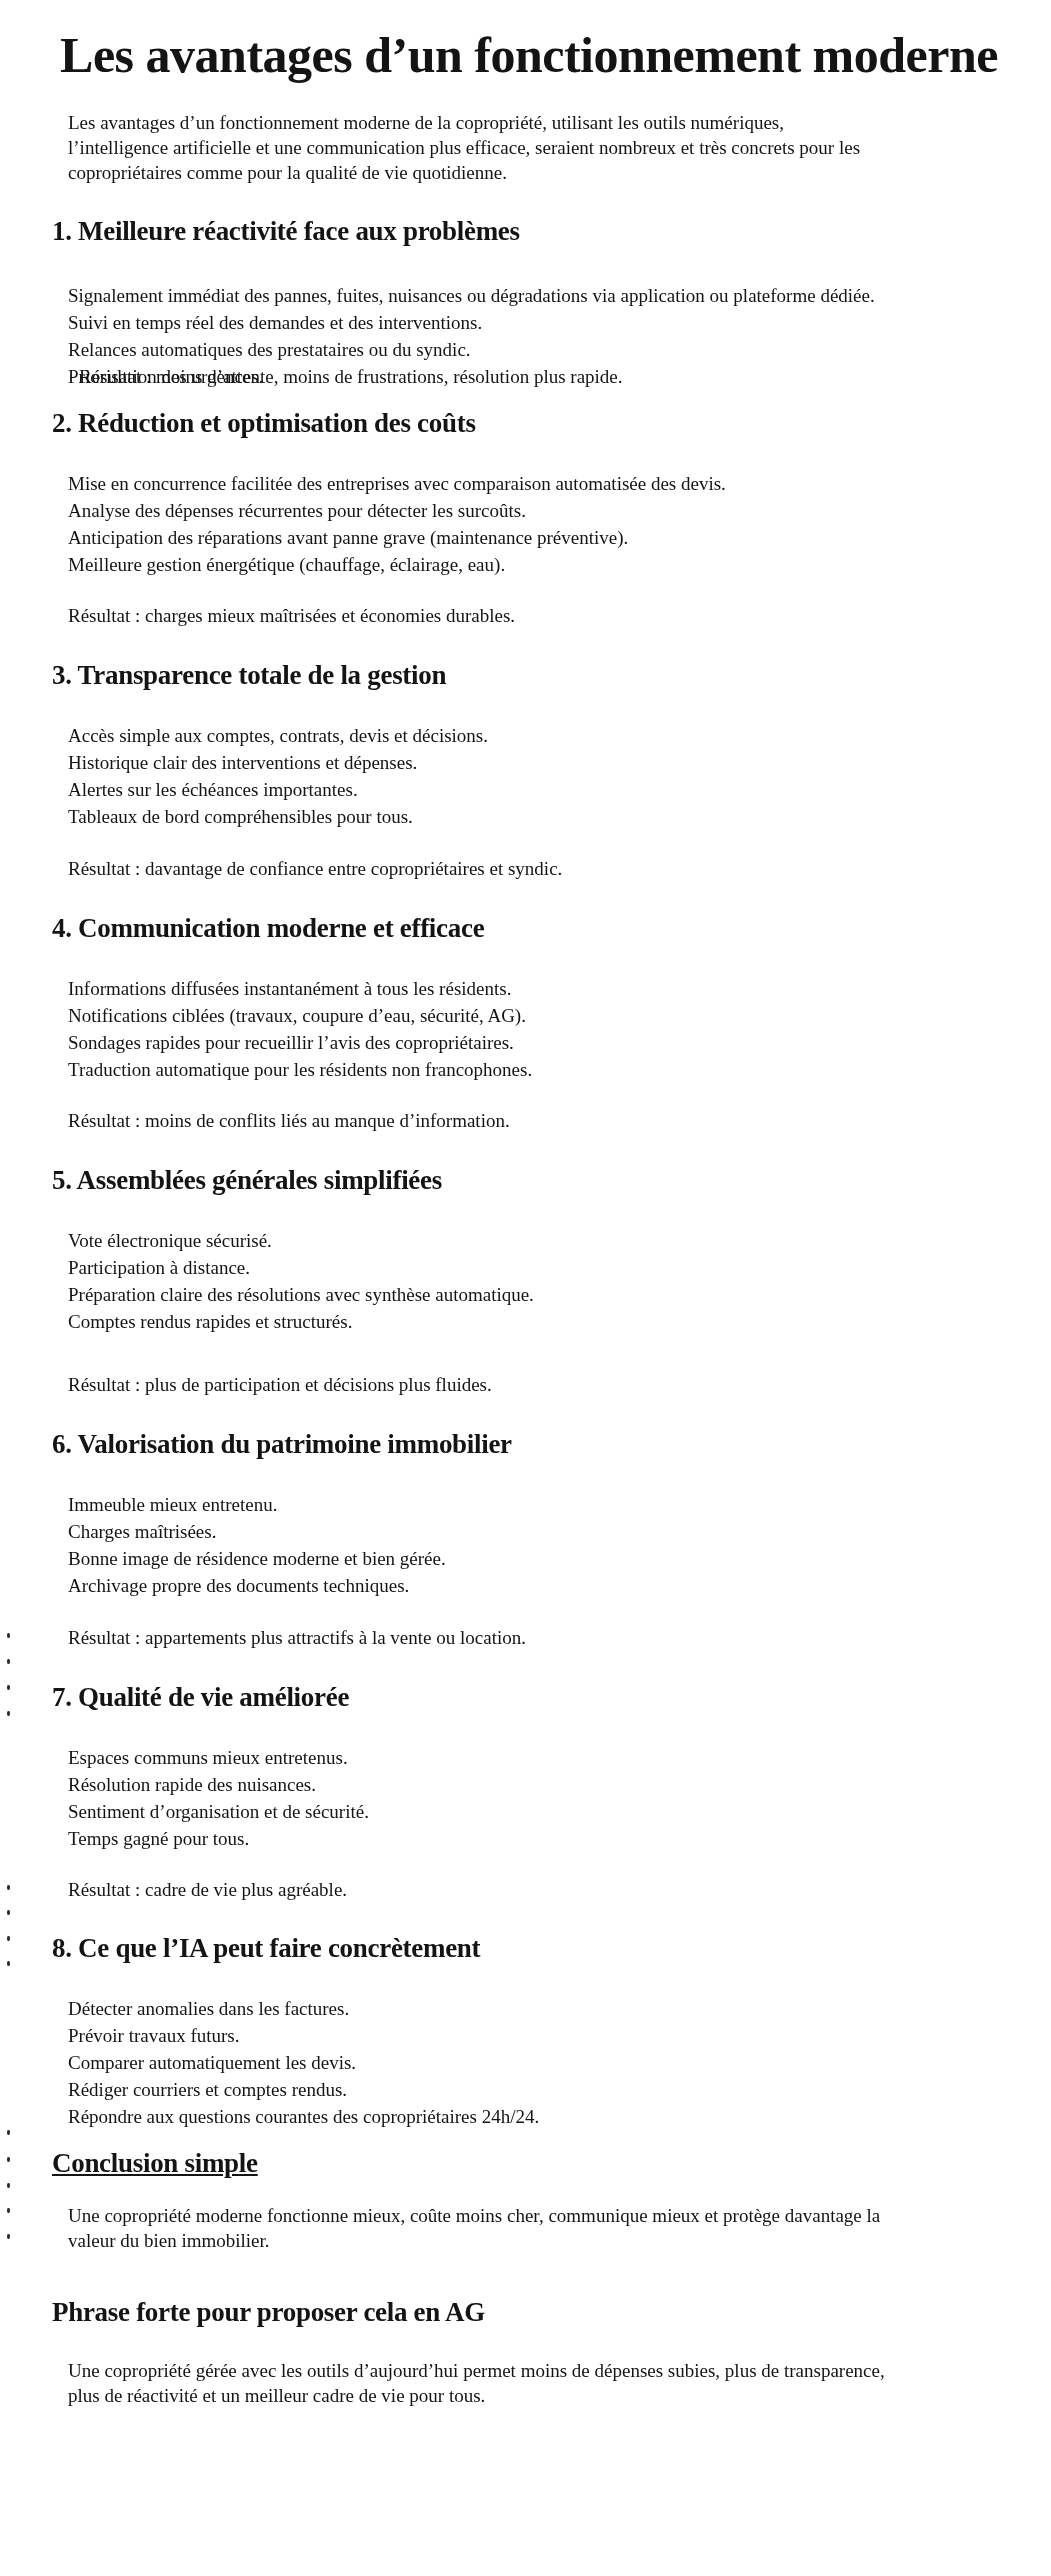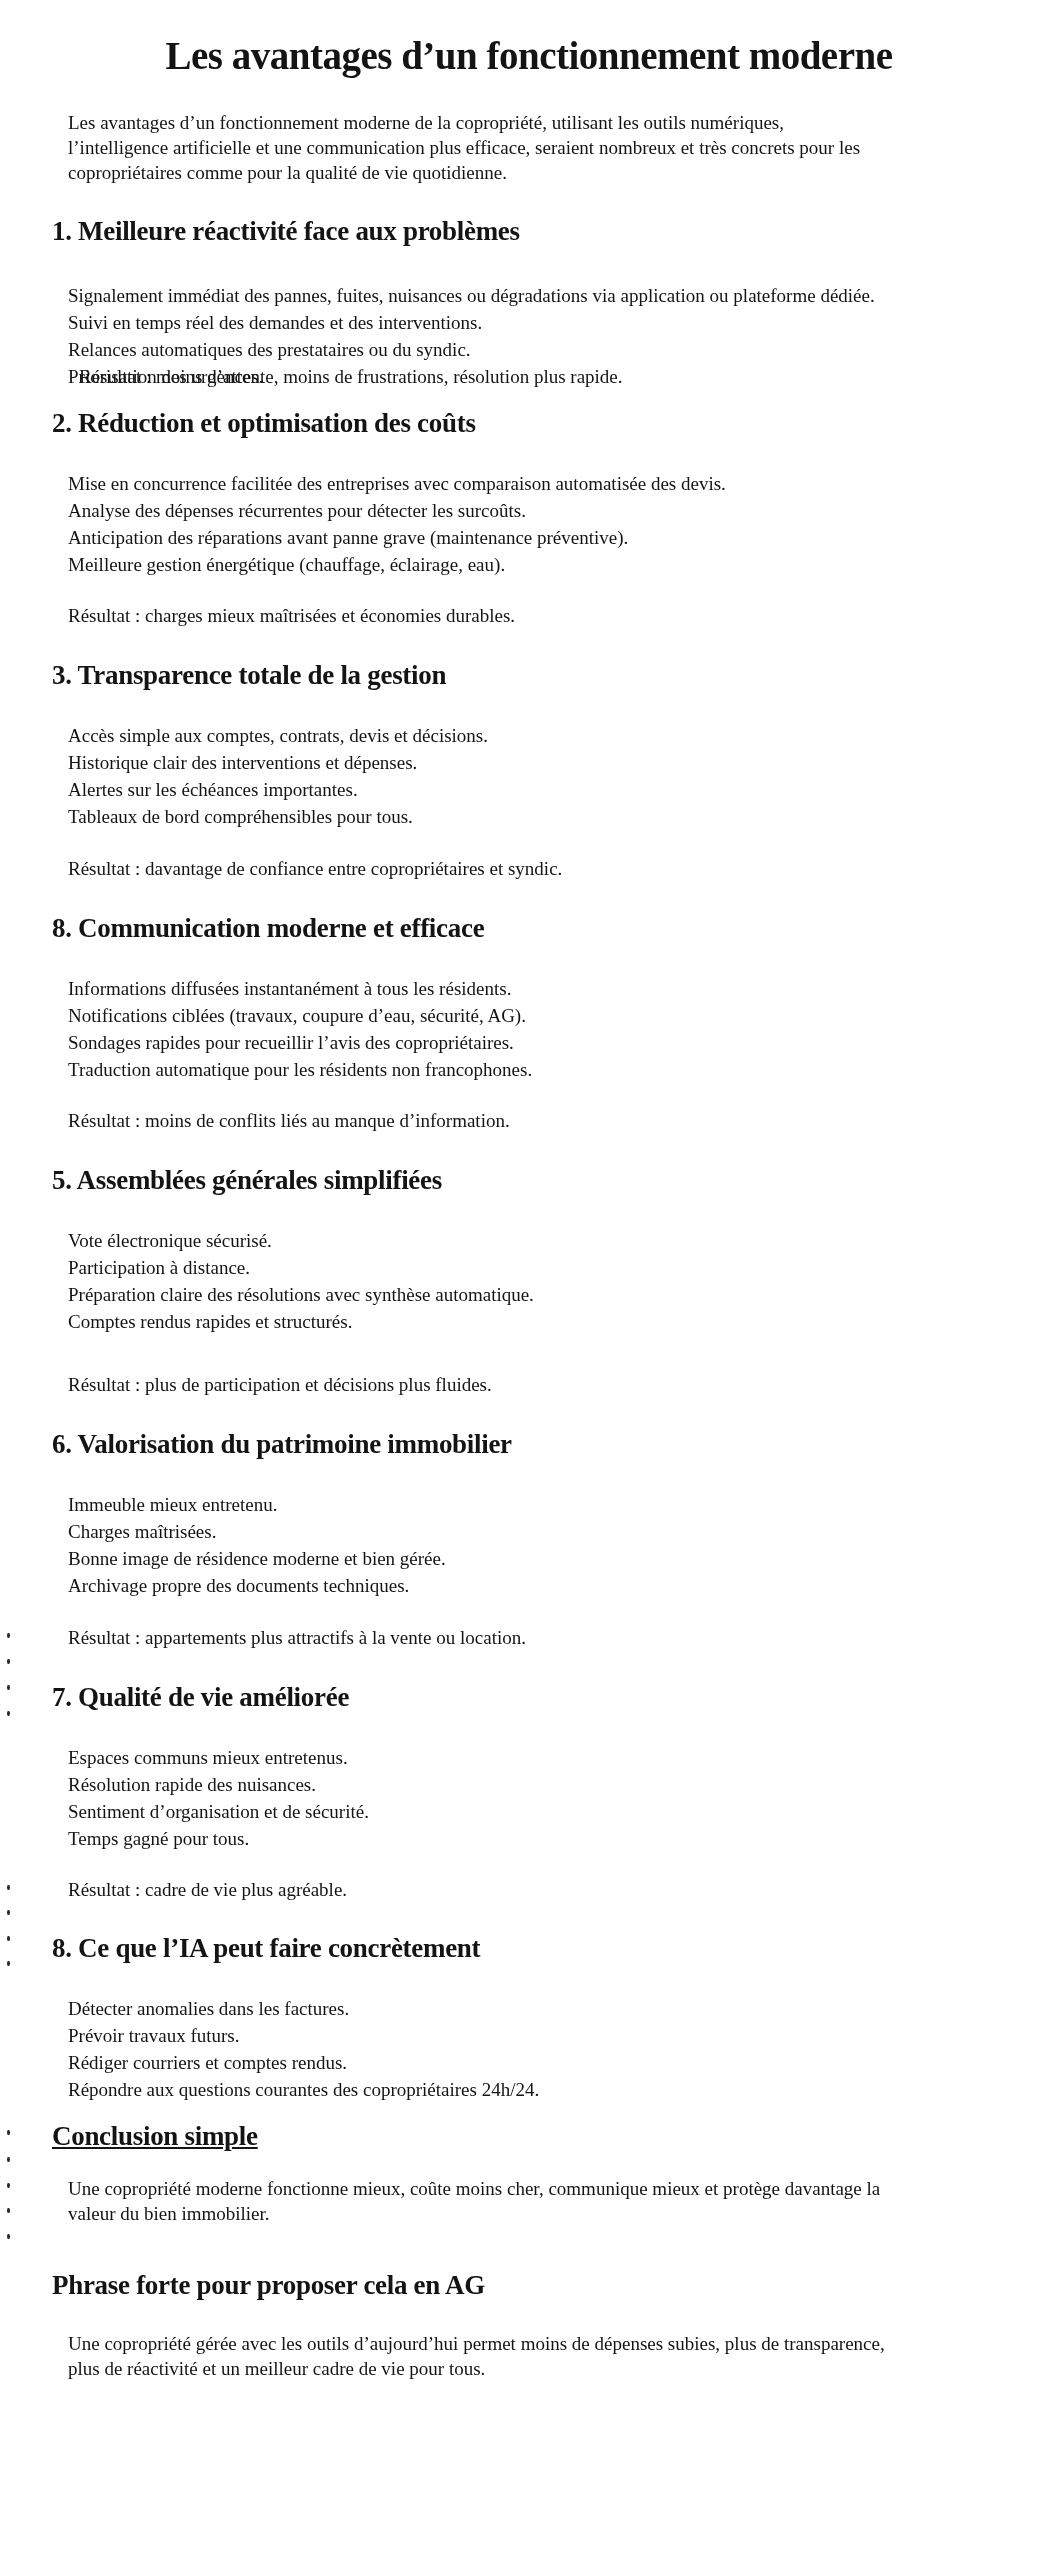--- a/index.html
+++ b/index.html
@@ -7,21 +7,21 @@
     width:1051px;height:2576px;background:#ffffff;
     font-family:"Liberation Serif","DejaVu Serif",serif;
     color:#141414;
   }
   .page{
     position:relative;width:1051px;height:2576px;
     box-sizing:border-box;padding:0 45px 0 52px;overflow:hidden;
   }
   .title{
     margin:0;padding-top:34px;line-height:43px;
-    font-size:39px;font-weight:bold;text-align:center;letter-spacing:-0.5px;
+    font-size:50px;font-weight:bold;text-align:center;letter-spacing:-0.5px;
   }
   .heading{
     margin:0;font-size:27px;font-weight:bold;line-height:34px;letter-spacing:-0.3px;
   }
   .para{margin:16px;font-size:19px;line-height:27px;}
   .wrap{line-height:25px;}
   .line{white-space:nowrap;}
   .overlap-line{position:relative;height:27px;}
   .overlap-line span{position:absolute;top:0;left:0;white-space:nowrap;}
   .overlap-line .over{left:11px;}
@@ -79,21 +79,21 @@
 
   <h2 class="heading mt-h">3. Transparence totale de la gestion</h2>
   <div class="para mt-body">
     <div class="line">Accès simple aux comptes, contrats, devis et décisions.</div>
     <div class="line">Historique clair des interventions et dépenses.</div>
     <div class="line">Alertes sur les échéances importantes.</div>
     <div class="line">Tableaux de bord compréhensibles pour tous.</div>
   </div>
   <p class="para mt-result">Résultat : davantage de confiance entre copropriétaires et syndic.</p>
 
-  <h2 class="heading mt-h">8. Communication moderne et efficace</h2>
+  <h2 class="heading mt-h">4. Communication moderne et efficace</h2>
   <div class="para mt-body">
     <div class="line">Informations diffusées instantanément à tous les résidents.</div>
     <div class="line">Notifications ciblées (travaux, coupure d’eau, sécurité, AG).</div>
     <div class="line">Sondages rapides pour recueillir l’avis des copropriétaires.</div>
     <div class="line">Traduction automatique pour les résidents non francophones.</div>
   </div>
   <p class="para mt-result">Résultat : moins de conflits liés au manque d’information.</p>
 
   <h2 class="heading mt-h">5. Assemblées générales simplifiées</h2>
   <div class="para mt-body">
@@ -119,20 +119,21 @@
     <div class="line">Résolution rapide des nuisances.</div>
     <div class="line">Sentiment d’organisation et de sécurité.</div>
     <div class="line">Temps gagné pour tous.</div>
   </div>
   <p class="para mt-result">Résultat : cadre de vie plus agréable.</p>
 
   <h2 class="heading mt-h8">8. Ce que l’IA peut faire concrètement</h2>
   <div class="para mt-body">
     <div class="line">Détecter anomalies dans les factures.</div>
     <div class="line">Prévoir travaux futurs.</div>
+    <div class="line">Comparer automatiquement les devis.</div>
     <div class="line">Rédiger courriers et comptes rendus.</div>
     <div class="line">Répondre aux questions courantes des copropriétaires 24h/24.</div>
   </div>
 
   <h2 class="heading mt-hc">Conclusion simple</h2>
   <div class="para wrap mt-pc">
     <div class="line">Une copropriété moderne fonctionne mieux, coûte moins cher, communique mieux et protège davantage la</div>
     <div class="line">valeur du bien immobilier.</div>
   </div>
 

